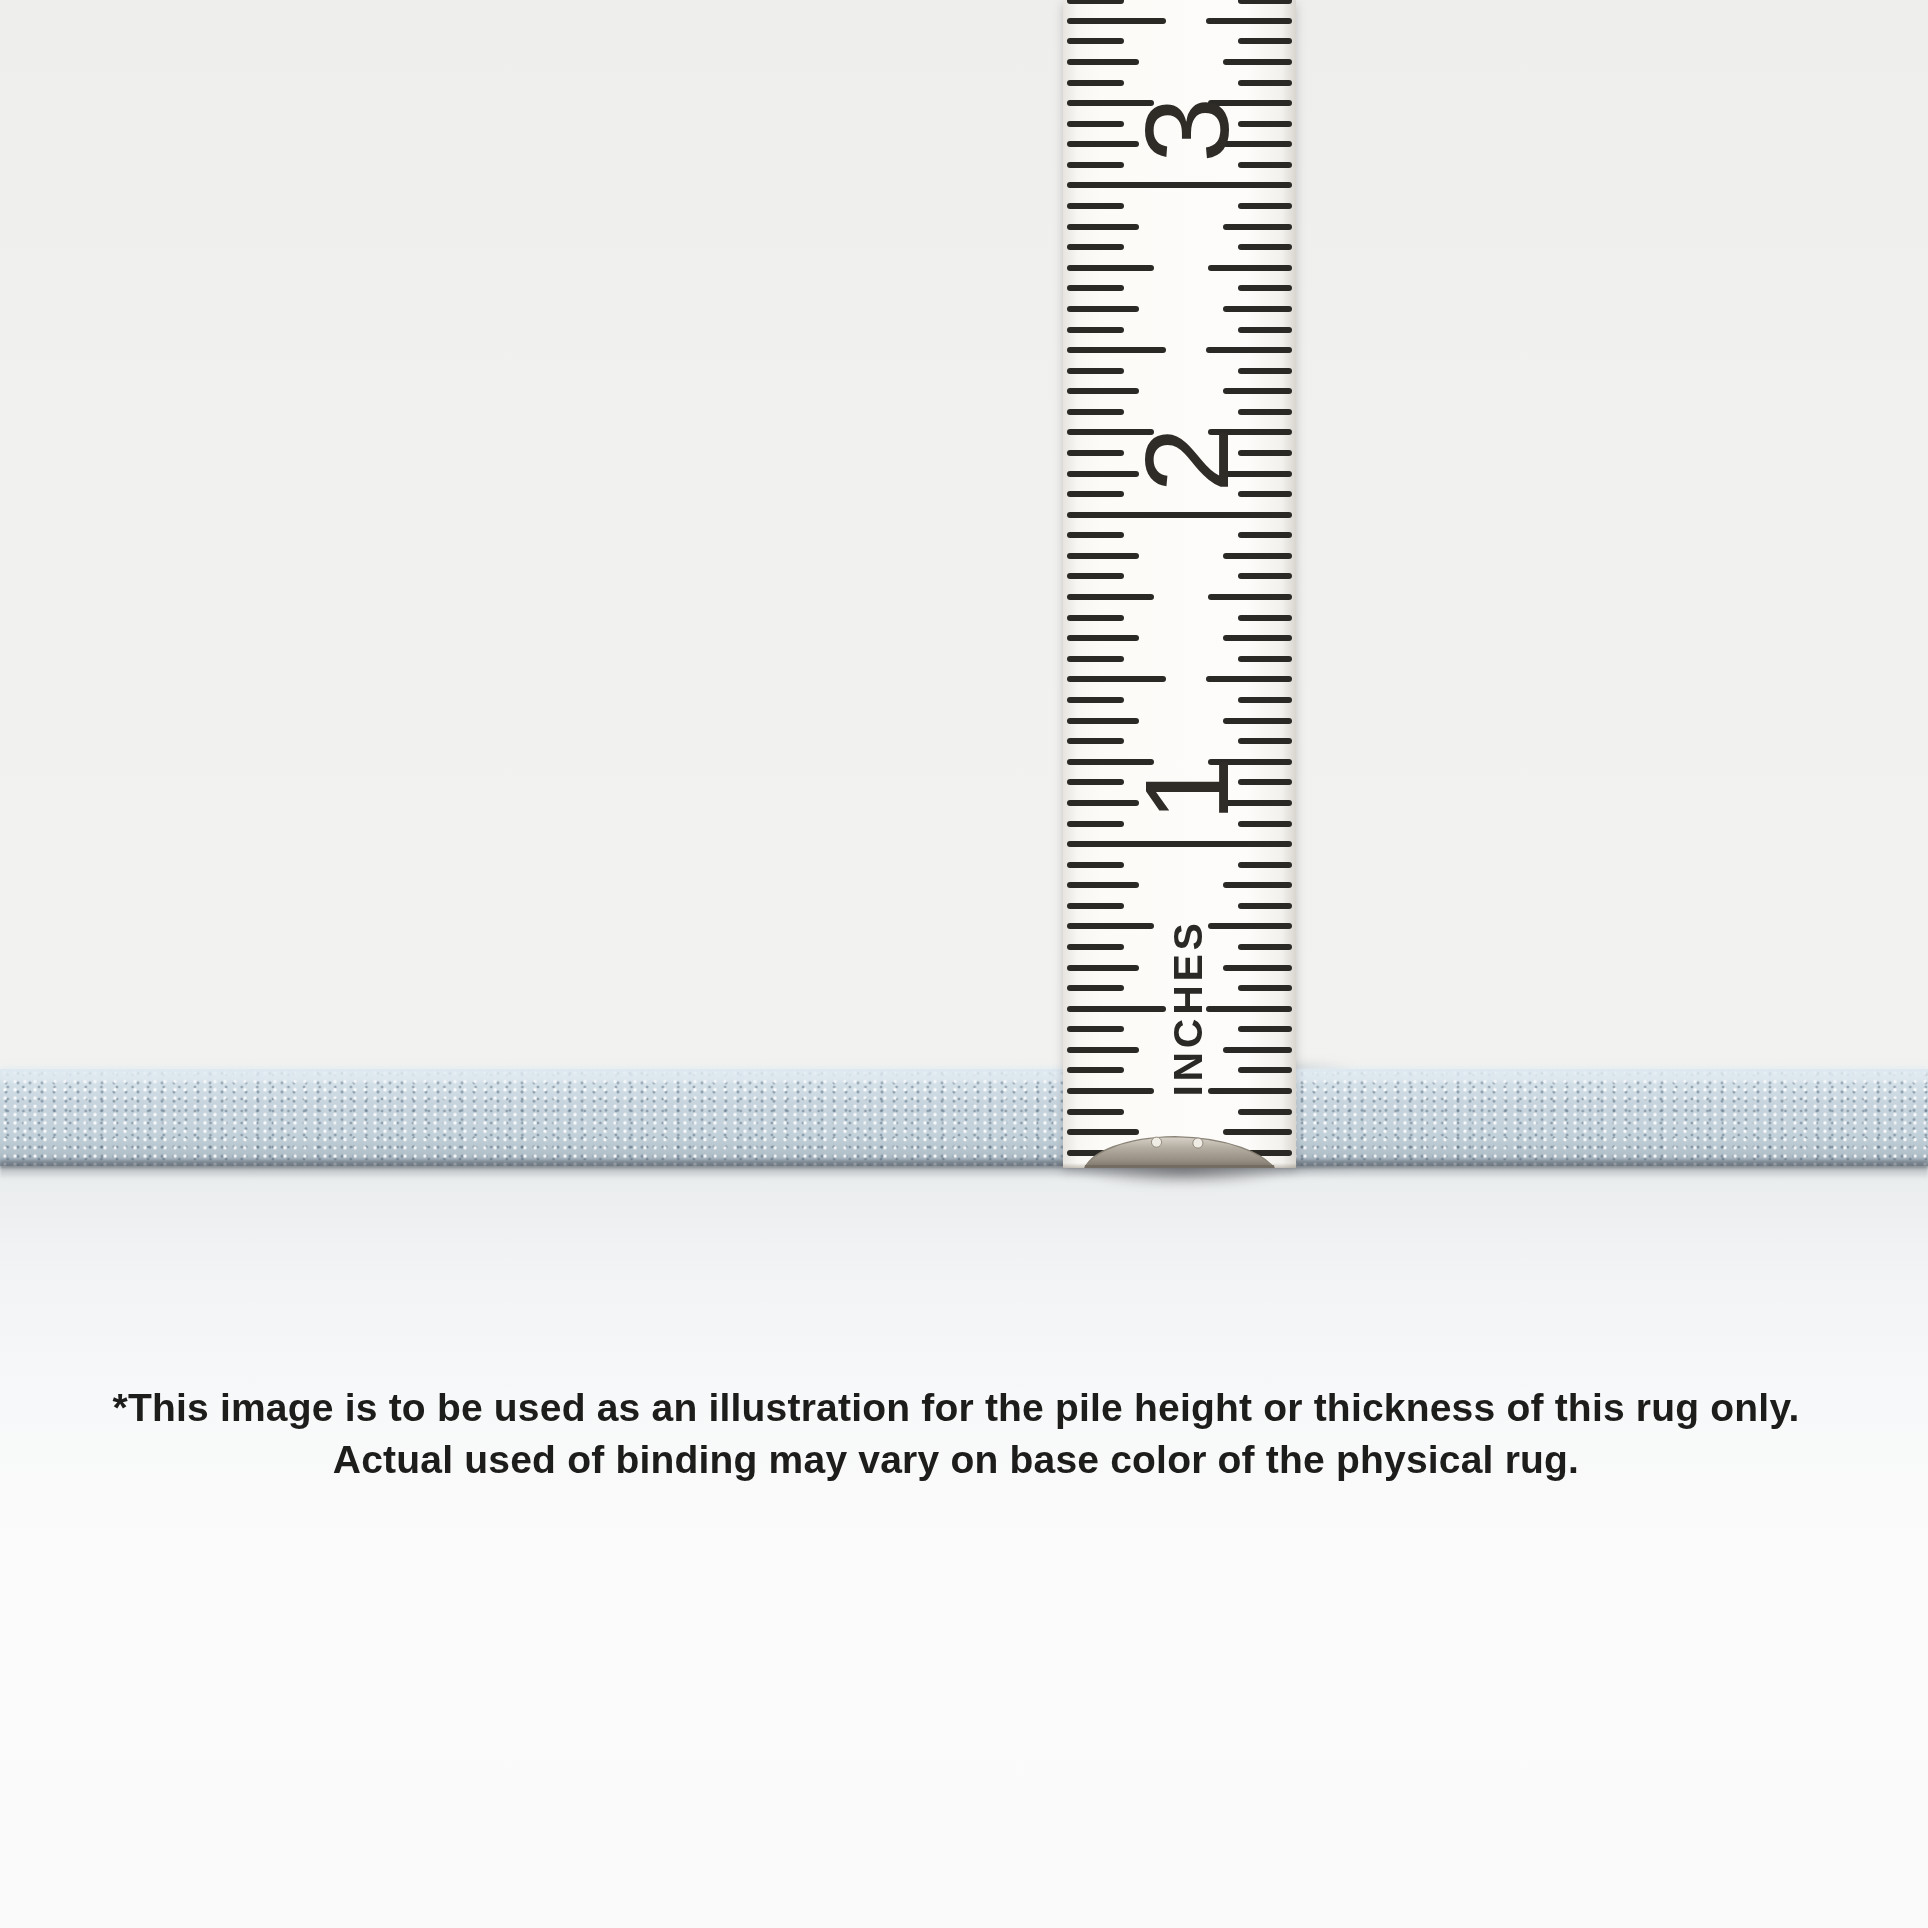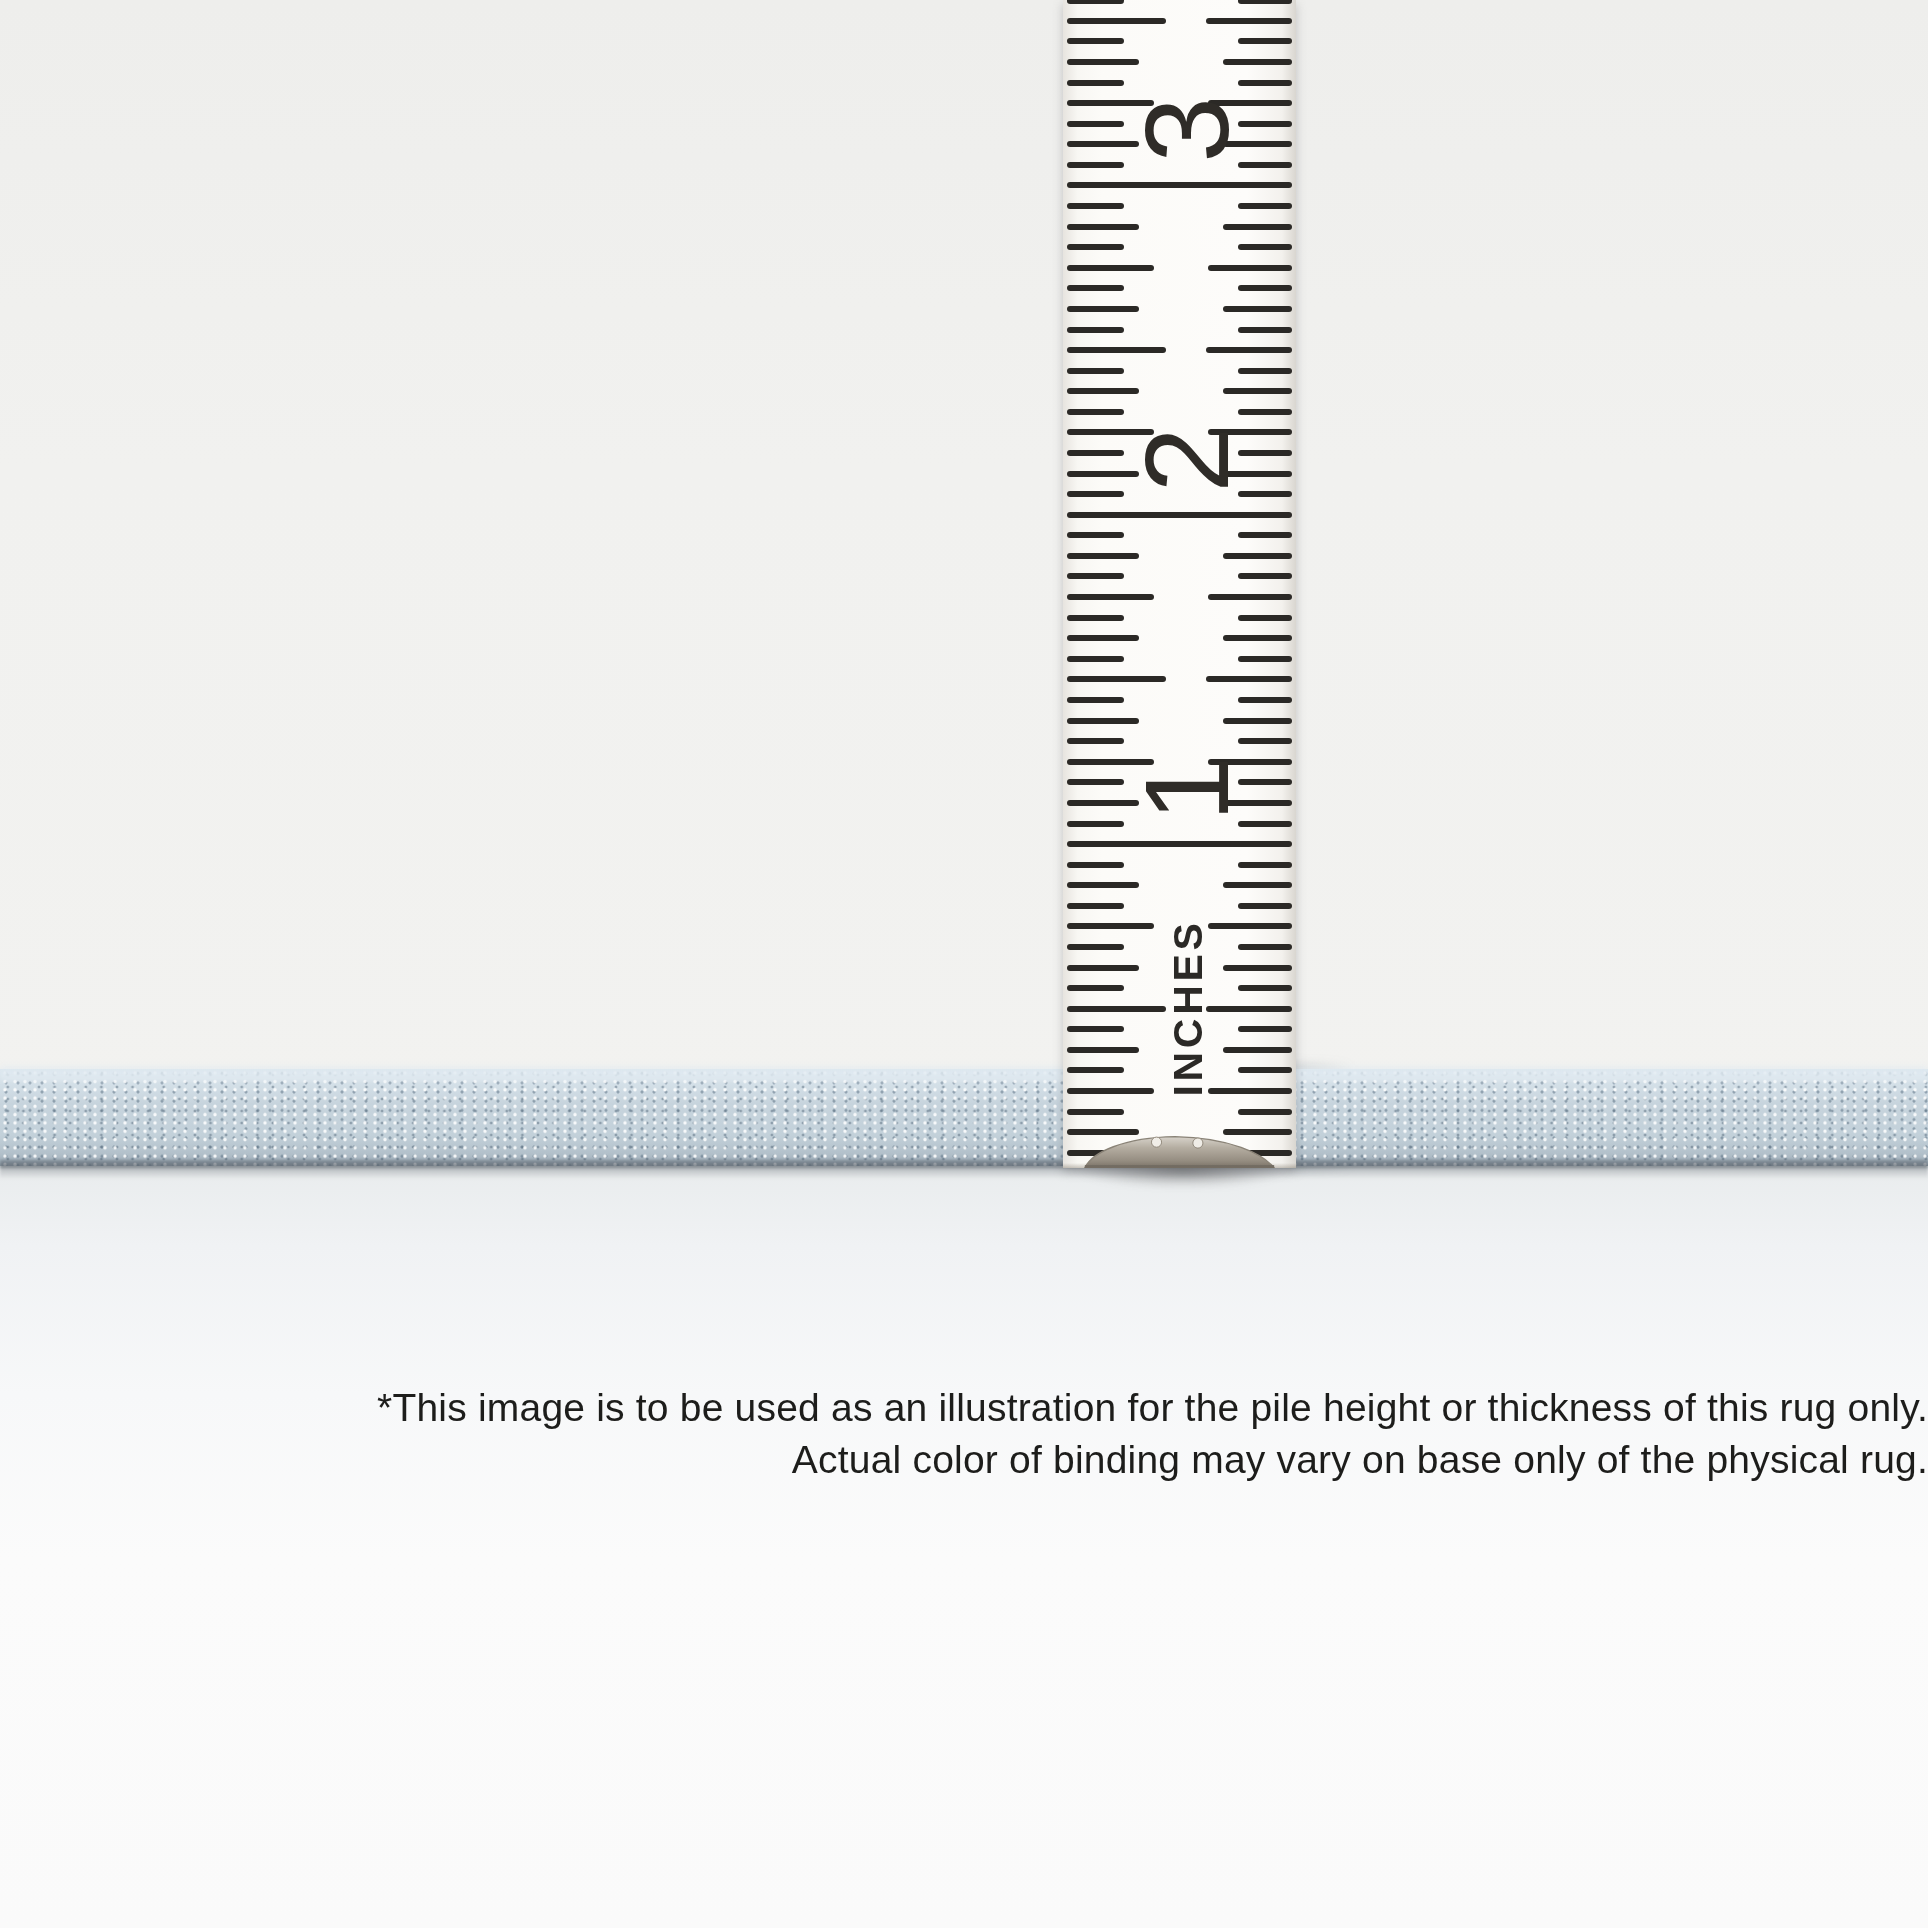--- a/index.html
+++ b/index.html
@@ -80,23 +80,23 @@
   }
   .inches-label{
     position:absolute;left:125px;top:1008px;
     transform:translate(-50%,-50%) rotate(-90deg);
     font-size:41px;font-weight:700;letter-spacing:3.7px;color:var(--tick,#2b2926);
     white-space:nowrap;
   }
   .end-cap{position:absolute;left:20px;top:1130px;}
   
   .caption{
-    position:absolute;left:0;right:0;top:1382px;text-align:right;
+    position:absolute;left:0;right:16px;top:1382px;text-align:center;
     color:var(--caption_text,#1d1d1b);
-    font-size:39px;line-height:52px;font-weight:400;letter-spacing:0.2px;
+    font-size:39px;line-height:52px;font-weight:700;letter-spacing:0.2px;
   }
   .caption p{margin:0;}
 </style>
 </head>
 <body>
 
 <div class="stage">
 
   <div class="backdrop"></div>
   <div class="floor"></div>
@@ -236,17 +236,17 @@
       <circle cx="80" cy="13" r="5.5" fill="#f0ede7" stroke="#8d8477" stroke-width="1"></circle>
       <circle cx="125" cy="14" r="5.5" fill="#efece6" stroke="#8d8477" stroke-width="1"></circle>
     </svg>
   <span class="num" style="left: 124px; top: 789px;">1</span>
       <span class="num" style="left: 124px; top: 460px;">2</span>
       <span class="num" style="left: 124px; top: 130px;">3</span>
     </div>
 
   <div class="caption">
     <p>*This image is to be used as an illustration for the pile height or thickness of this rug only.</p>
-    <p>Actual color of binding may vary on base only of the physical rug.</p>
+    <p>Actual used of binding may vary on base color of the physical rug.</p>
   </div>
 
 </div>
 
 
 </body></html>

